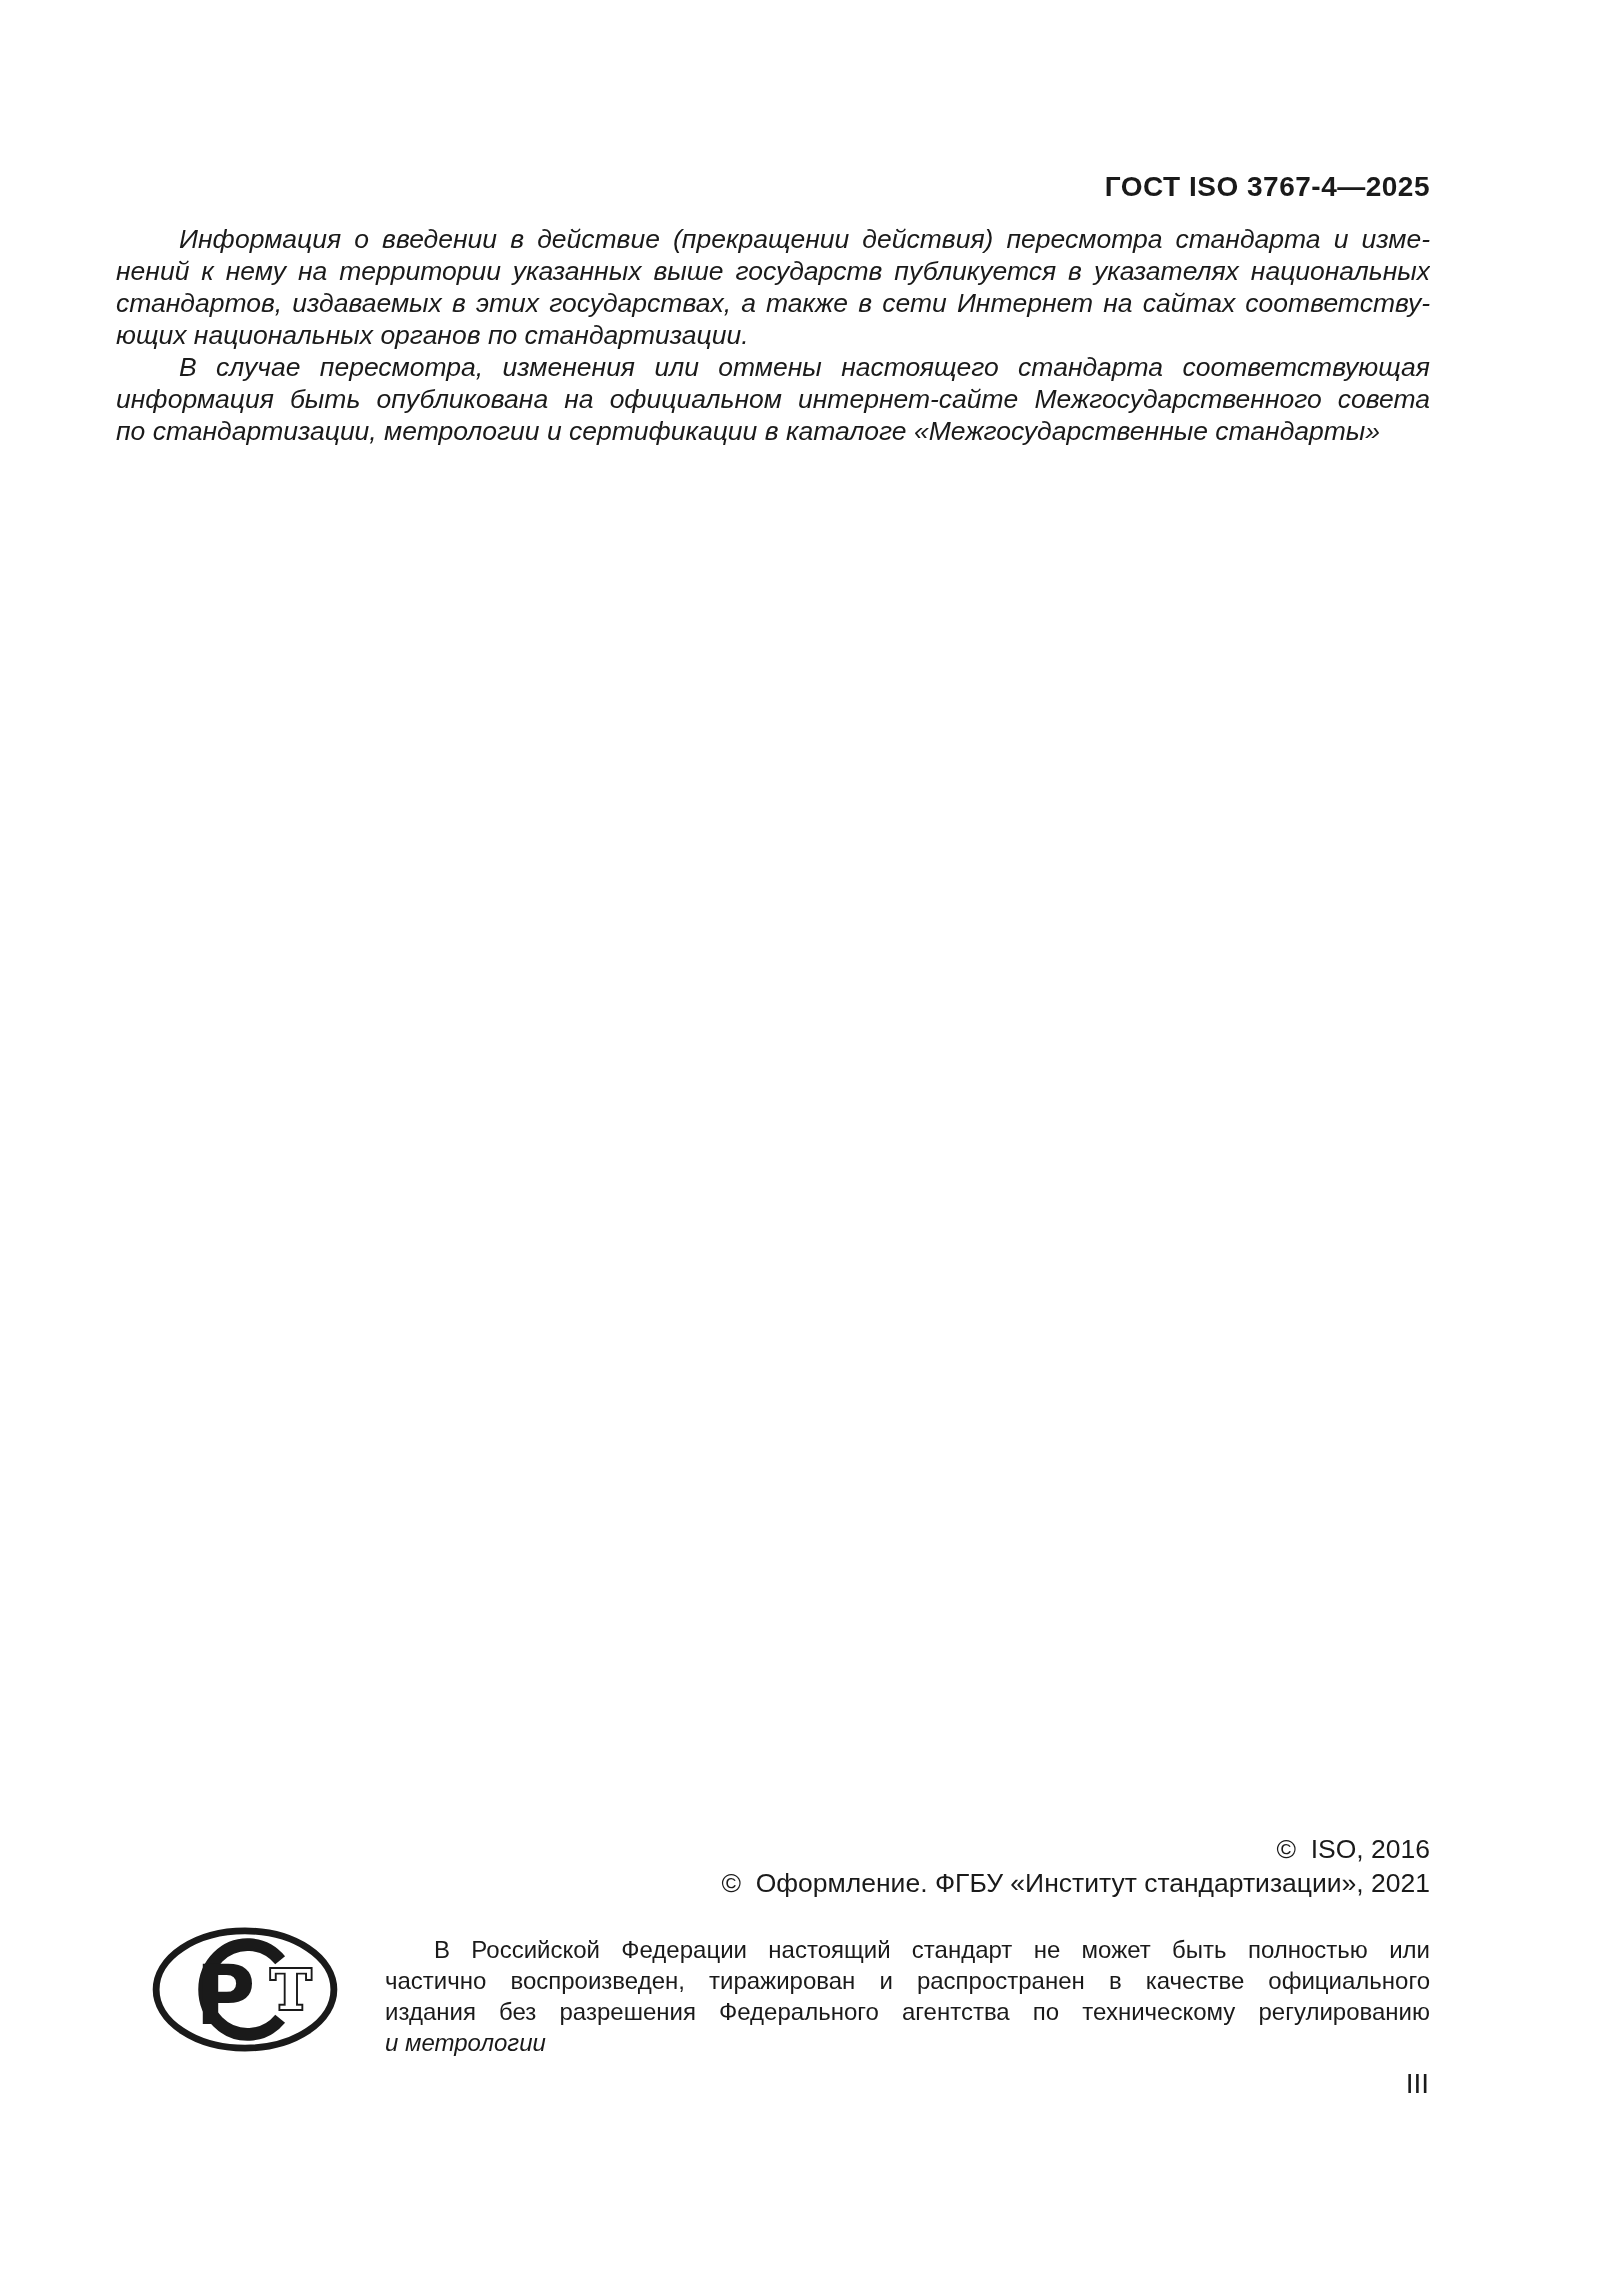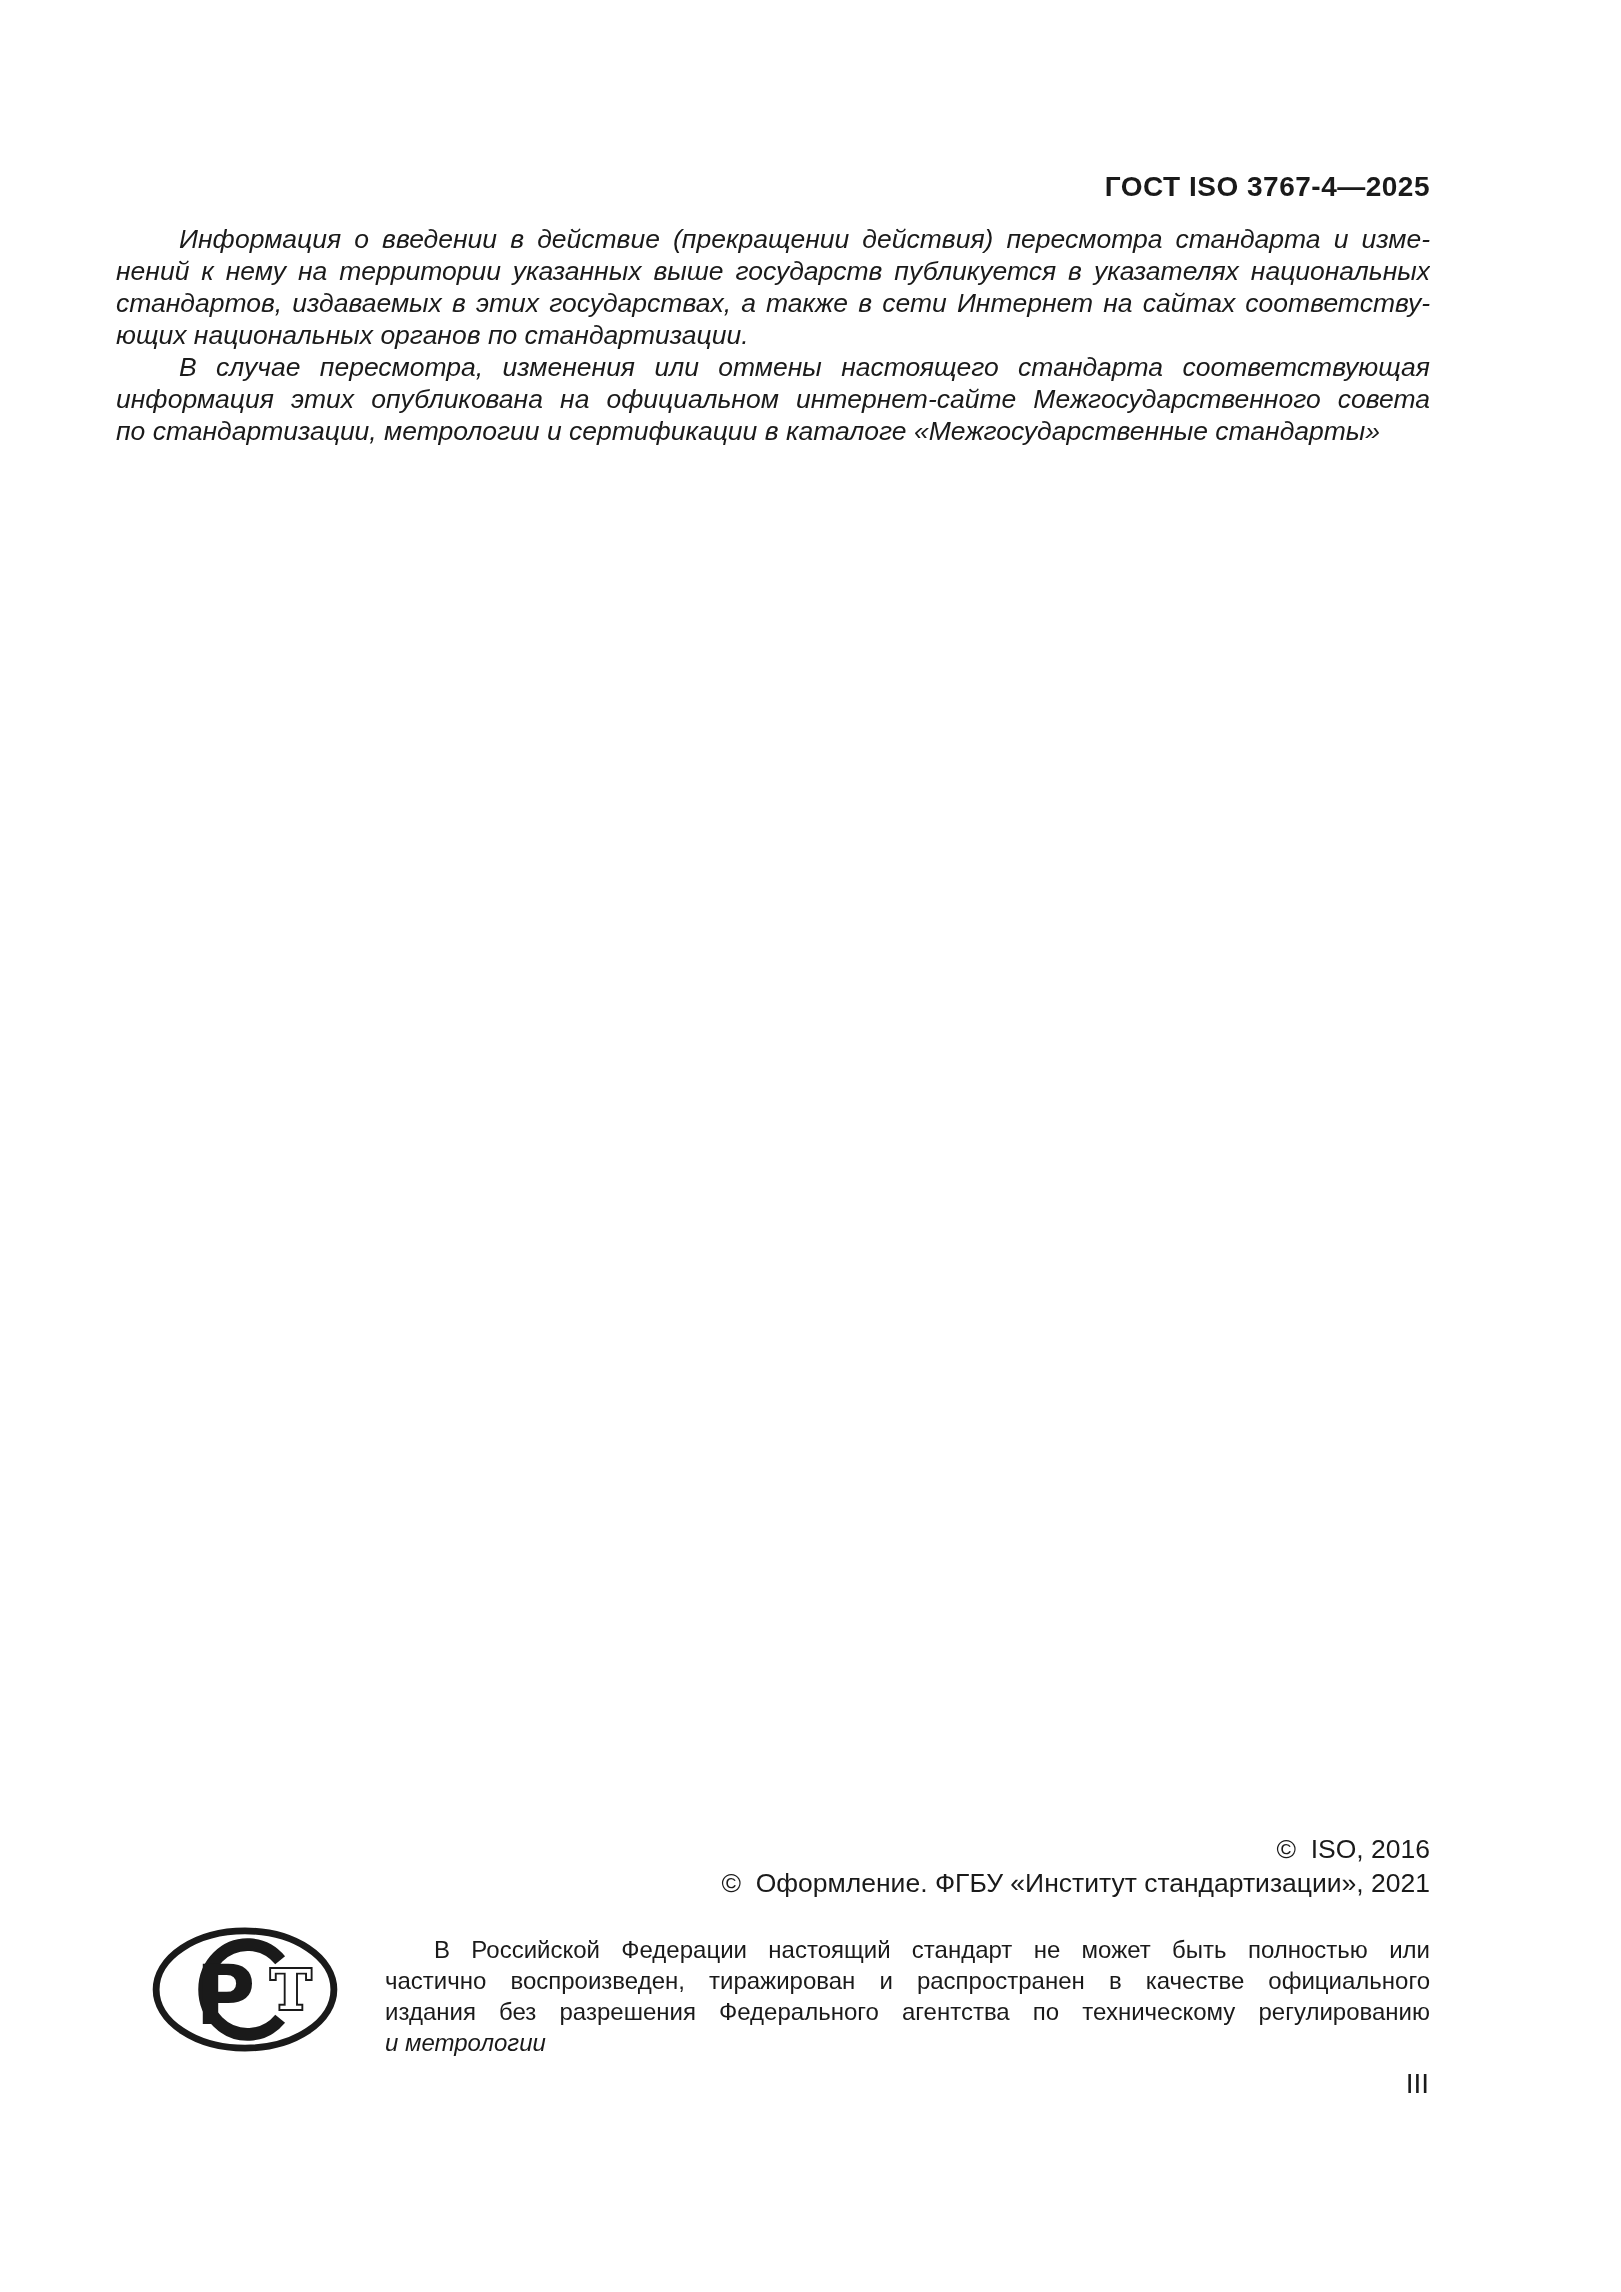--- a/index.html
+++ b/index.html
@@ -80,21 +80,21 @@
 
   <div class="intro">
     <div class="para">
         <div class="line first">Информация о введении в действие (прекращении действия) пересмотра стандарта и изме-</div>
         <div class="line">нений к нему на территории указанных выше государств публикуется в указателях национальных</div>
         <div class="line">стандартов, издаваемых в этих государствах, а также в сети Интернет на сайтах соответству-</div>
         <div class="line last">ющих национальных органов по стандартизации.</div>
       </div>
     <div class="para">
         <div class="line first">В случае пересмотра, изменения или отмены настоящего стандарта соответствующая</div>
-        <div class="line">информация этих опубликована на официальном интернет-сайте Межгосударственного совета</div>
+        <div class="line">информация быть опубликована на официальном интернет-сайте Межгосударственного совета</div>
         <div class="line last">по стандартизации, метрологии и сертификации в каталоге «Межгосударственные стандарты»</div>
       </div>
   </div>
 
   <div class="copyright">
     <div class="cline">©  ISO, 2016</div>
     <div class="cline">©  Оформление. ФГБУ «Институт стандартизации», 2021</div>
   </div>
 
   <svg class="logo" viewBox="0 0 190 128" xmlns="http://www.w3.org/2000/svg">

